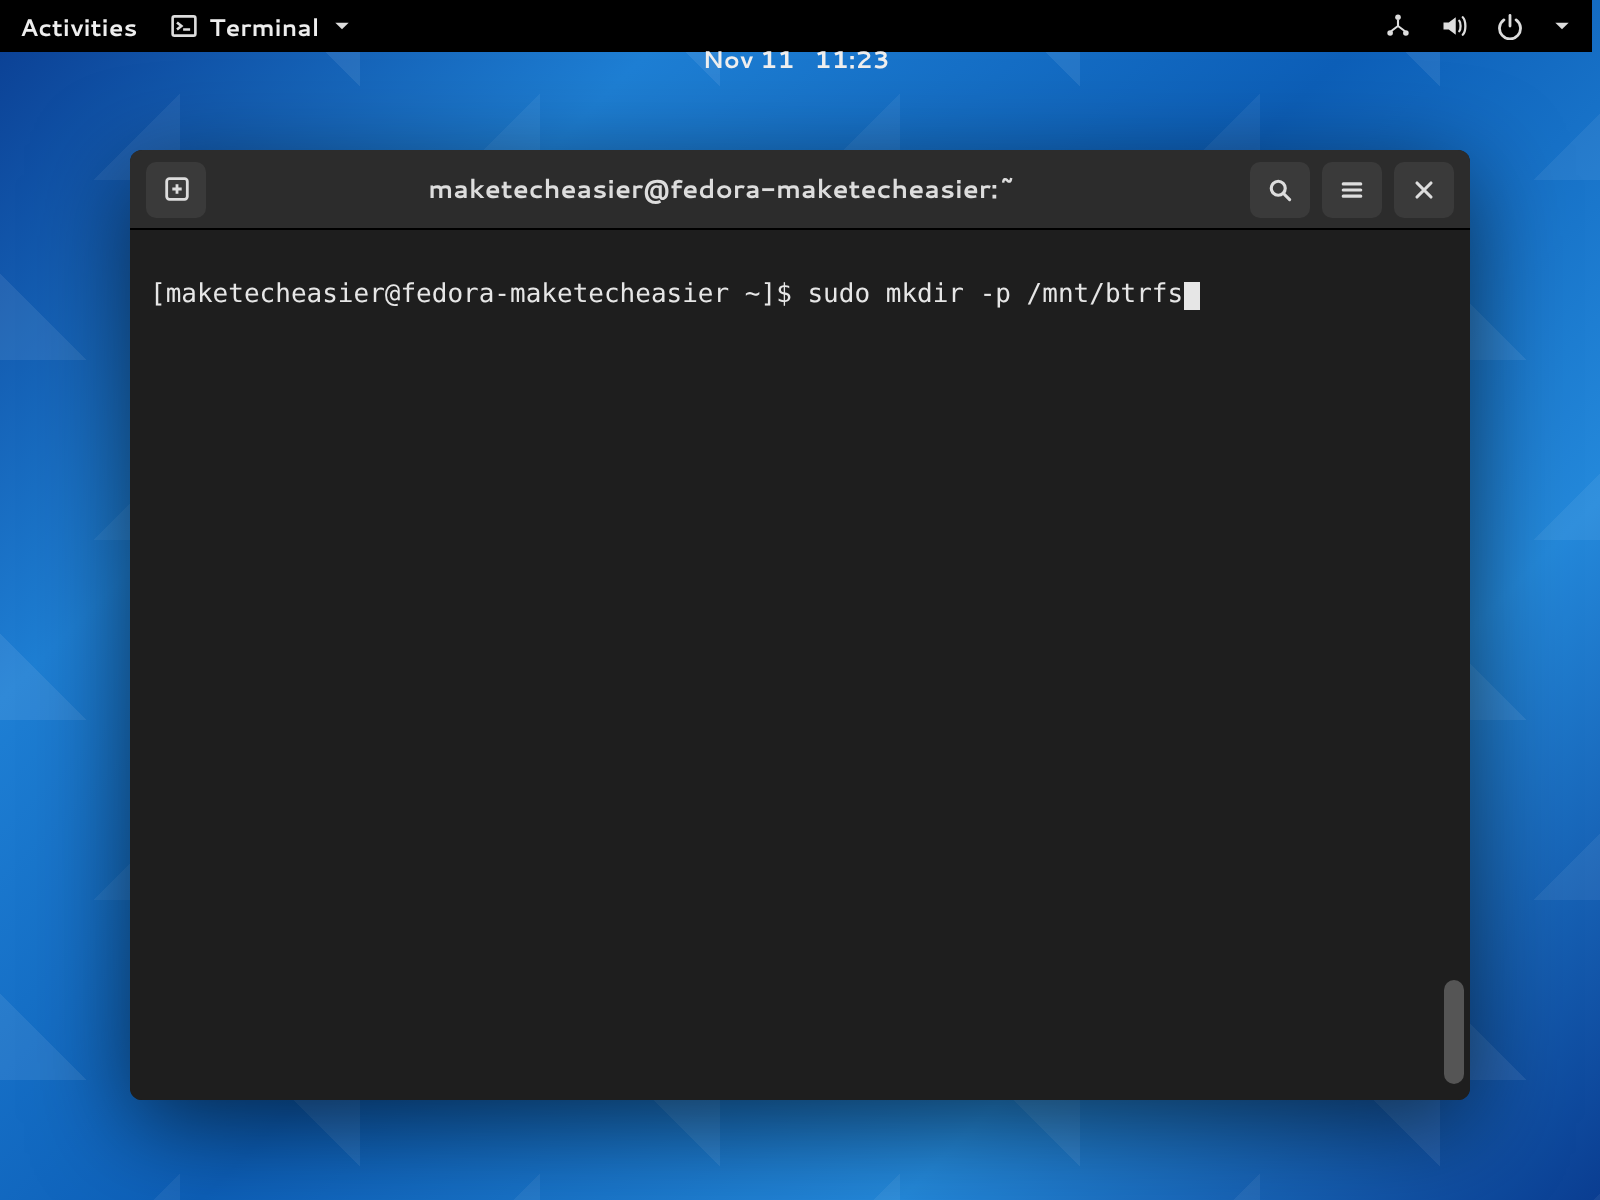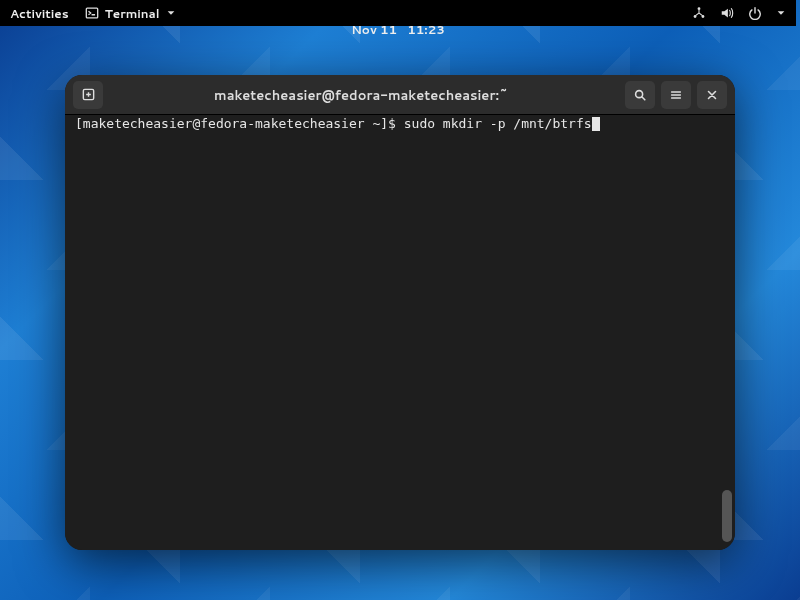--- a/index.html
+++ b/index.html
@@ -23,24 +23,25 @@
       background: #000; color: #eee; display: flex; align-items: center;
       font-size: 12px; font-weight: 600; padding: 0 10px; z-index: 10;
     }
     .topbar-left { display: flex; align-items: center; gap: 16px; }
     .topbar-center { position: absolute; left: 50%; transform: translateX(-50%); display: flex; gap: 10px; margin-top: 33px; }
     .topbar-right { margin-left: auto; display: flex; align-items: center; gap: 14px; }
     .topbar .app { display: flex; align-items: center; gap: 6px; }
     .terminal-window {
       position: absolute; top: 75px; left: 65px;
       width: 670px; height: 475px;
-      background: #1e1e1e; border-radius: 17px;
+      background: #1e1e1e; border-radius: 6px;
       box-shadow: 0 12px 48px rgba(0,0,0,0.6);
       display: flex; flex-direction: column;
       overflow: hidden;
+      gap: 24px;
     }
     .titlebar {
       height: 40px; background: #2c2c2c;
       display: flex; align-items: center; padding: 0 8px;
       color: #ddd; font-size: 13px; font-weight: 600;
       border-bottom: 1px solid #000;
     }
     .titlebar-title { flex: 1; text-align: center; }
     .tb-btn {
       width: 30px; height: 28px; background: #3a3a3a;

